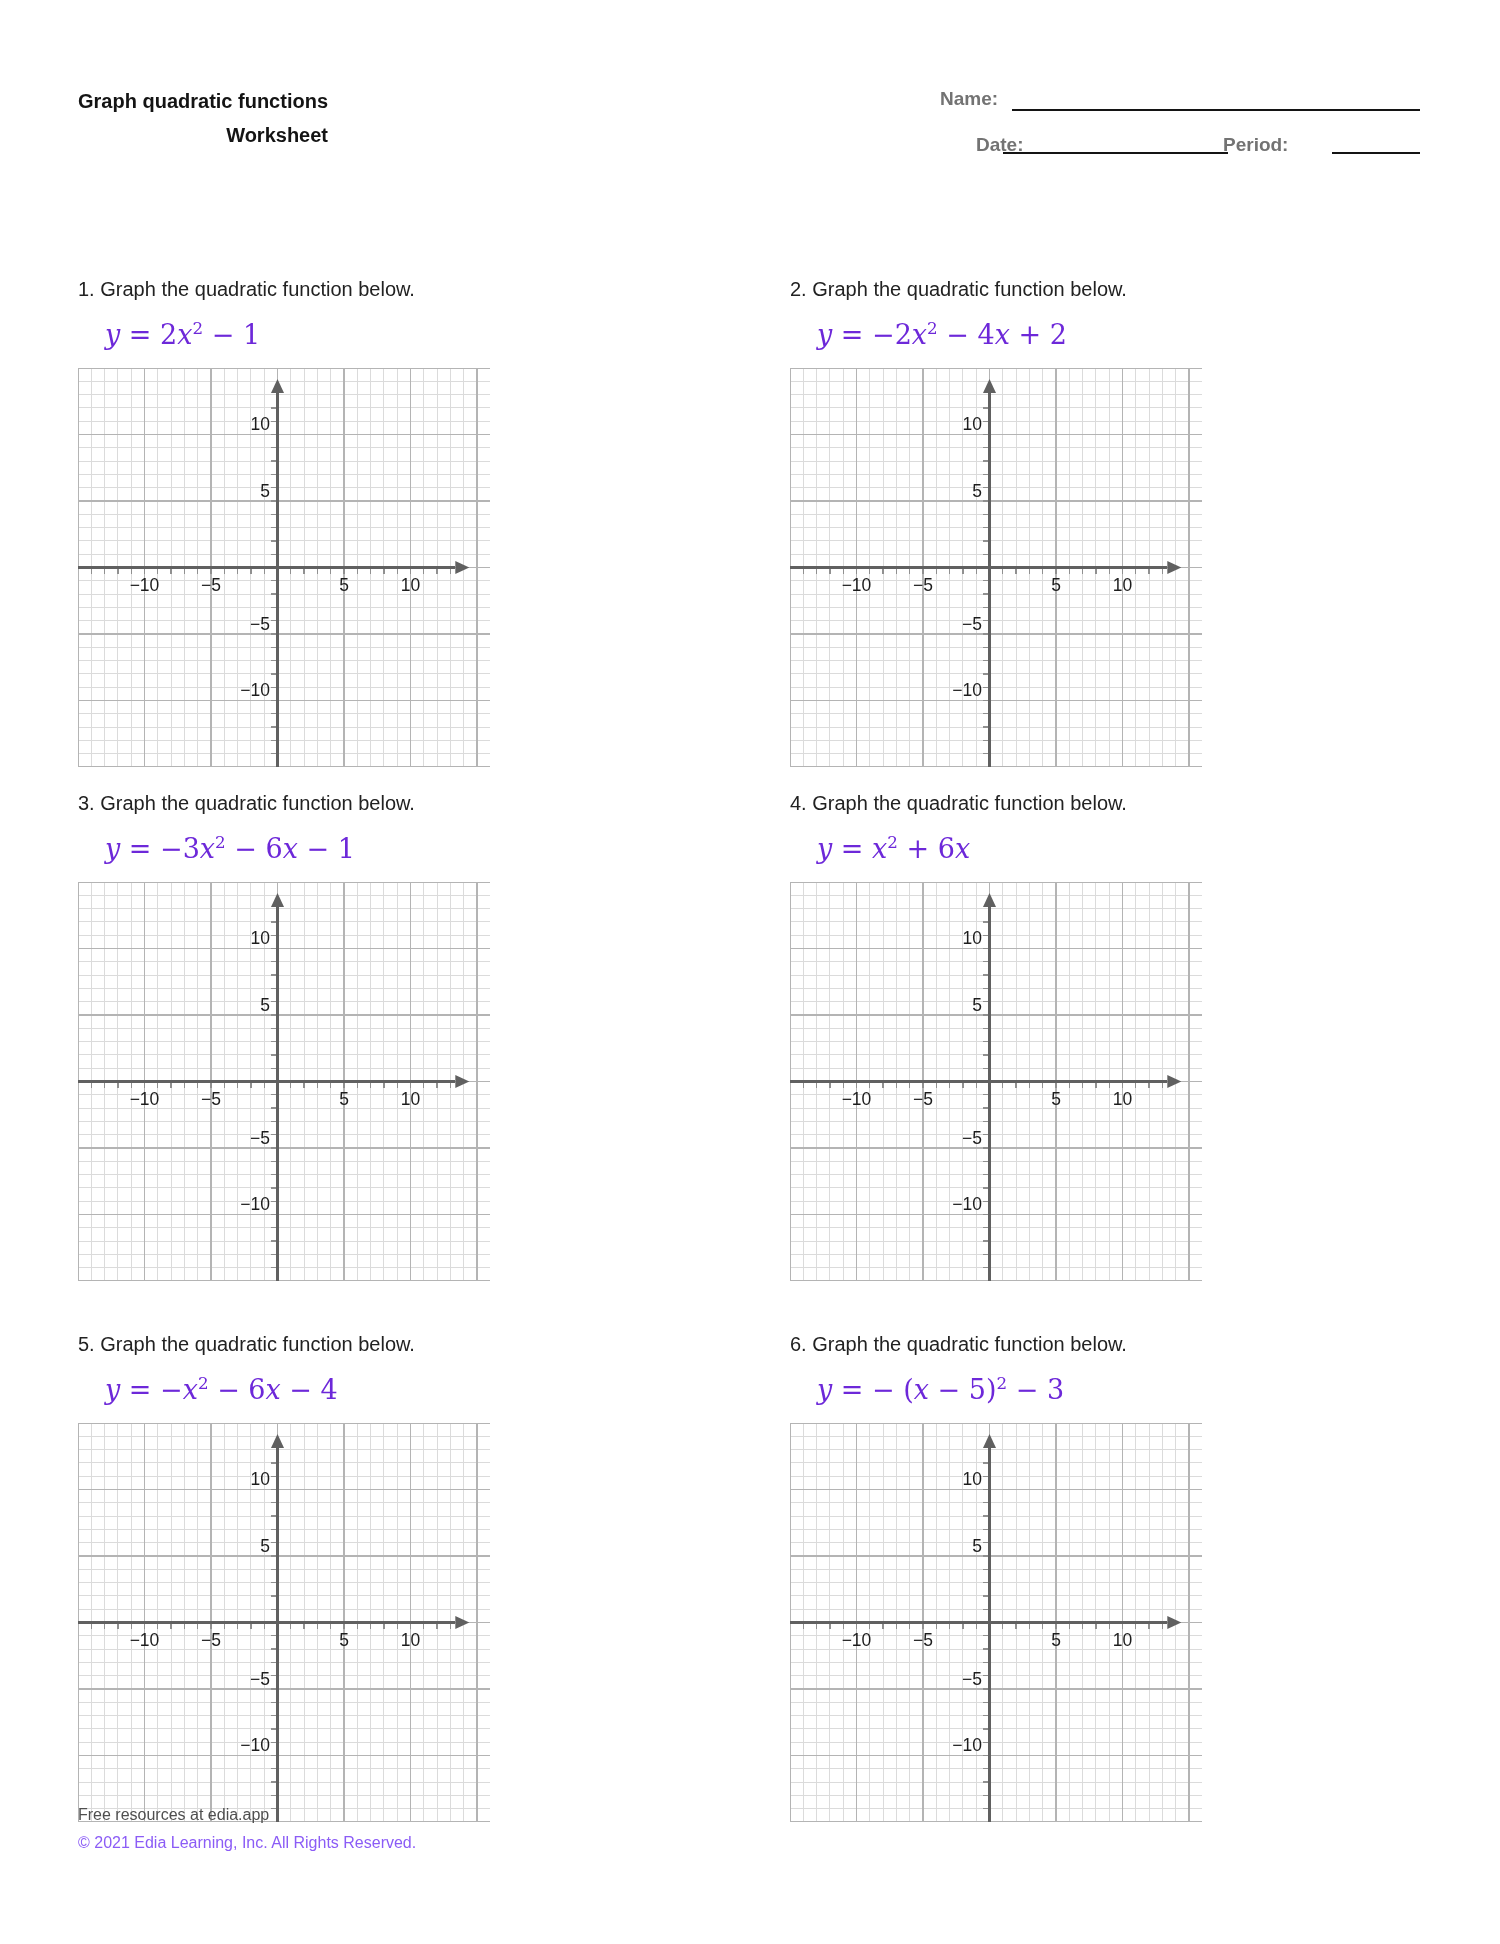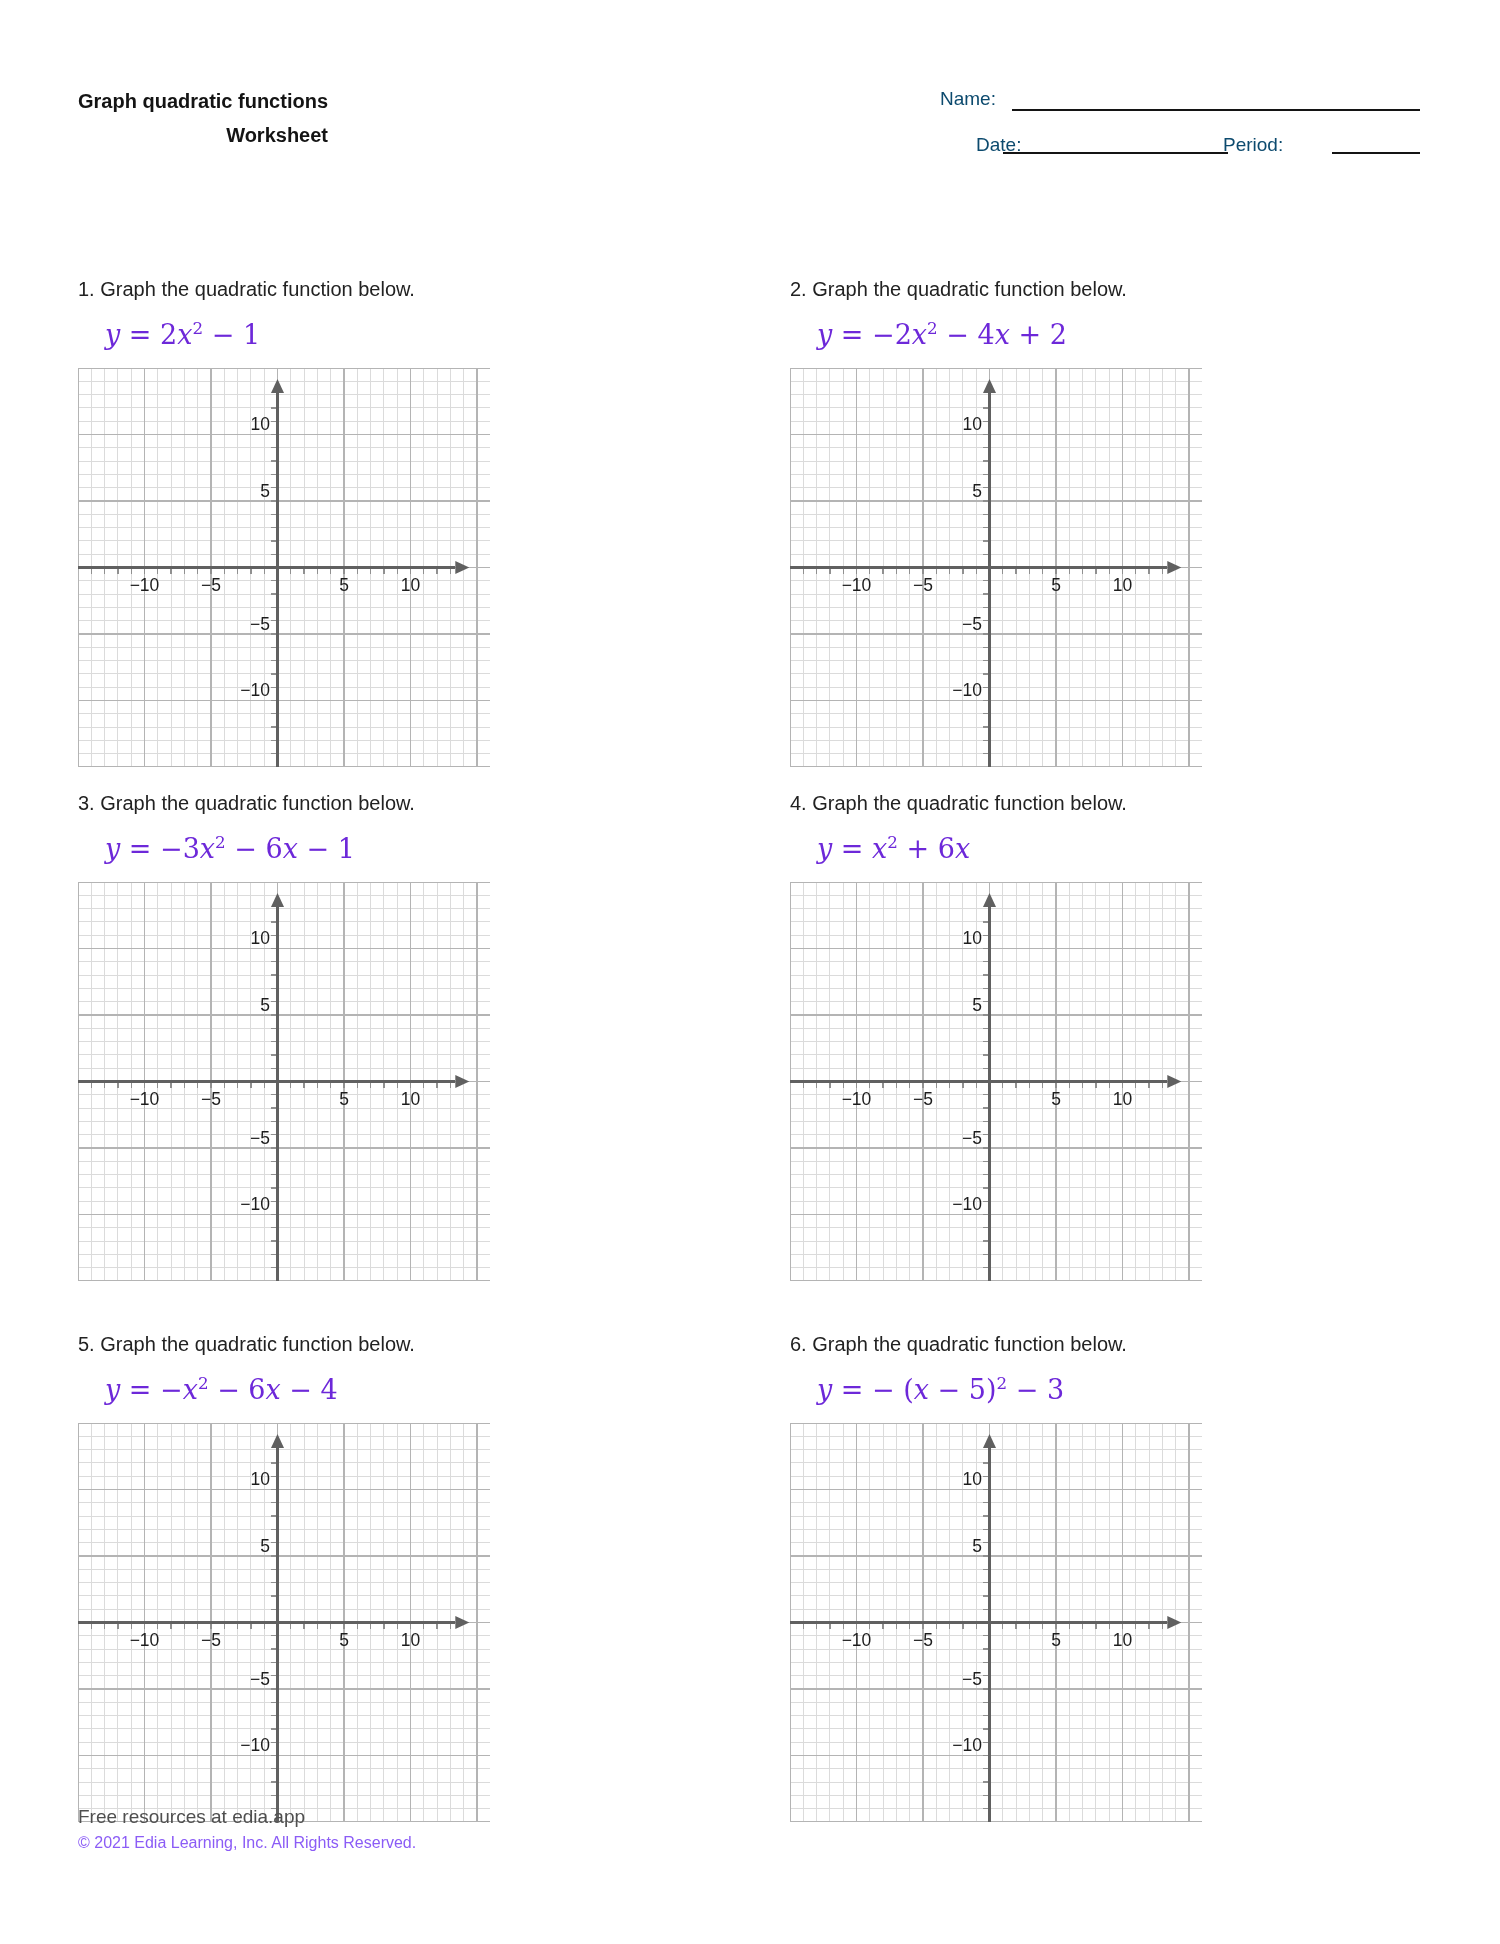--- a/index.html
+++ b/index.html
@@ -4,39 +4,39 @@
 <style>
   html,body { margin:0; padding:0; }
   body {
     width:1500px; height:1944px; position:relative; background:#ffffff;
     font-family:"Liberation Sans", sans-serif; color:#1f1f1f; overflow:hidden;
   }
   .abs { position:absolute; }
 
   
   .title { left:78px; top:84px; font-size:20px; font-weight:bold; color:#141414; line-height:34px;text-align:right; }
-  .field-label { font-size:19px; color:#0c4a6e; }
+  .field-label { font-size:19px; color:#737373;font-weight:bold; }
   .fill-line { border-bottom:2px solid #141414; }
 
   
   .problem { width:430px; height:505px; }
   .col-0 { left:78px; } .col-1 { left:790px; }
   .row-0 { top:278px; } .row-1 { top:792px; } .row-2 { top:1333px; }
   .prompt { position:absolute; left:0; top:0; font-size:20px; color:#222222; white-space:nowrap; }
   .equation {
     position:absolute; left:27px; top:40px;
     font-family:"DejaVu Serif","Liberation Serif",serif; font-size:27px; color:#6d28d9; white-space:nowrap;
   }
   .equation .v { font-style:italic; }
   .equation .sup { font-size:0.62em; vertical-align:0.58em; }
   .gridwrap { position:absolute; left:0; top:90px; }
   svg.grid line { shape-rendering:crispEdges; }
 
   
-  .footer1 { left:78px; top:1806px; font-size:19px; color:#4f4f4f; }
+  .footer1 { left:78px; top:1806px; font-size:16px; color:#4f4f4f; }
   .footer2 { left:78px; top:1834px; font-size:16px; color:#8b5cf6; }
 </style>
 </head>
 <body>
 
 <div class="abs title">
   <div>Graph quadratic functions</div>
   <div>Worksheet</div>
 </div>
 

